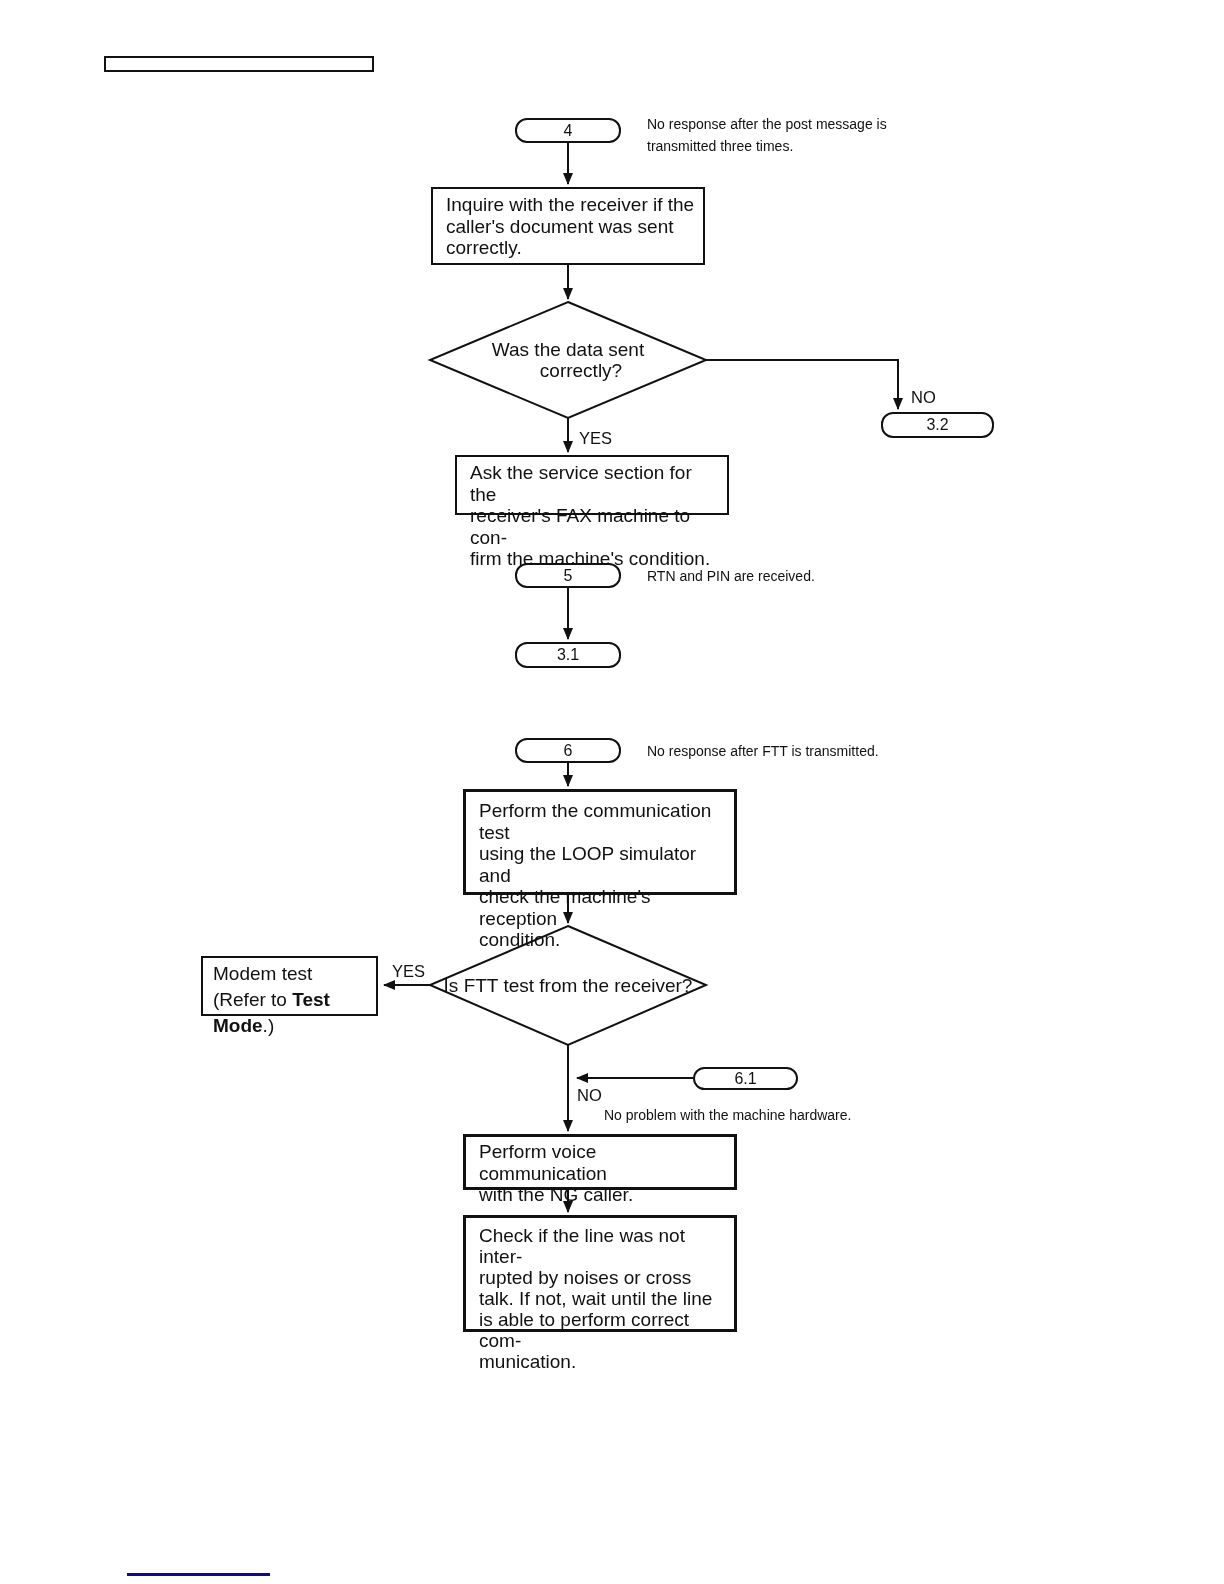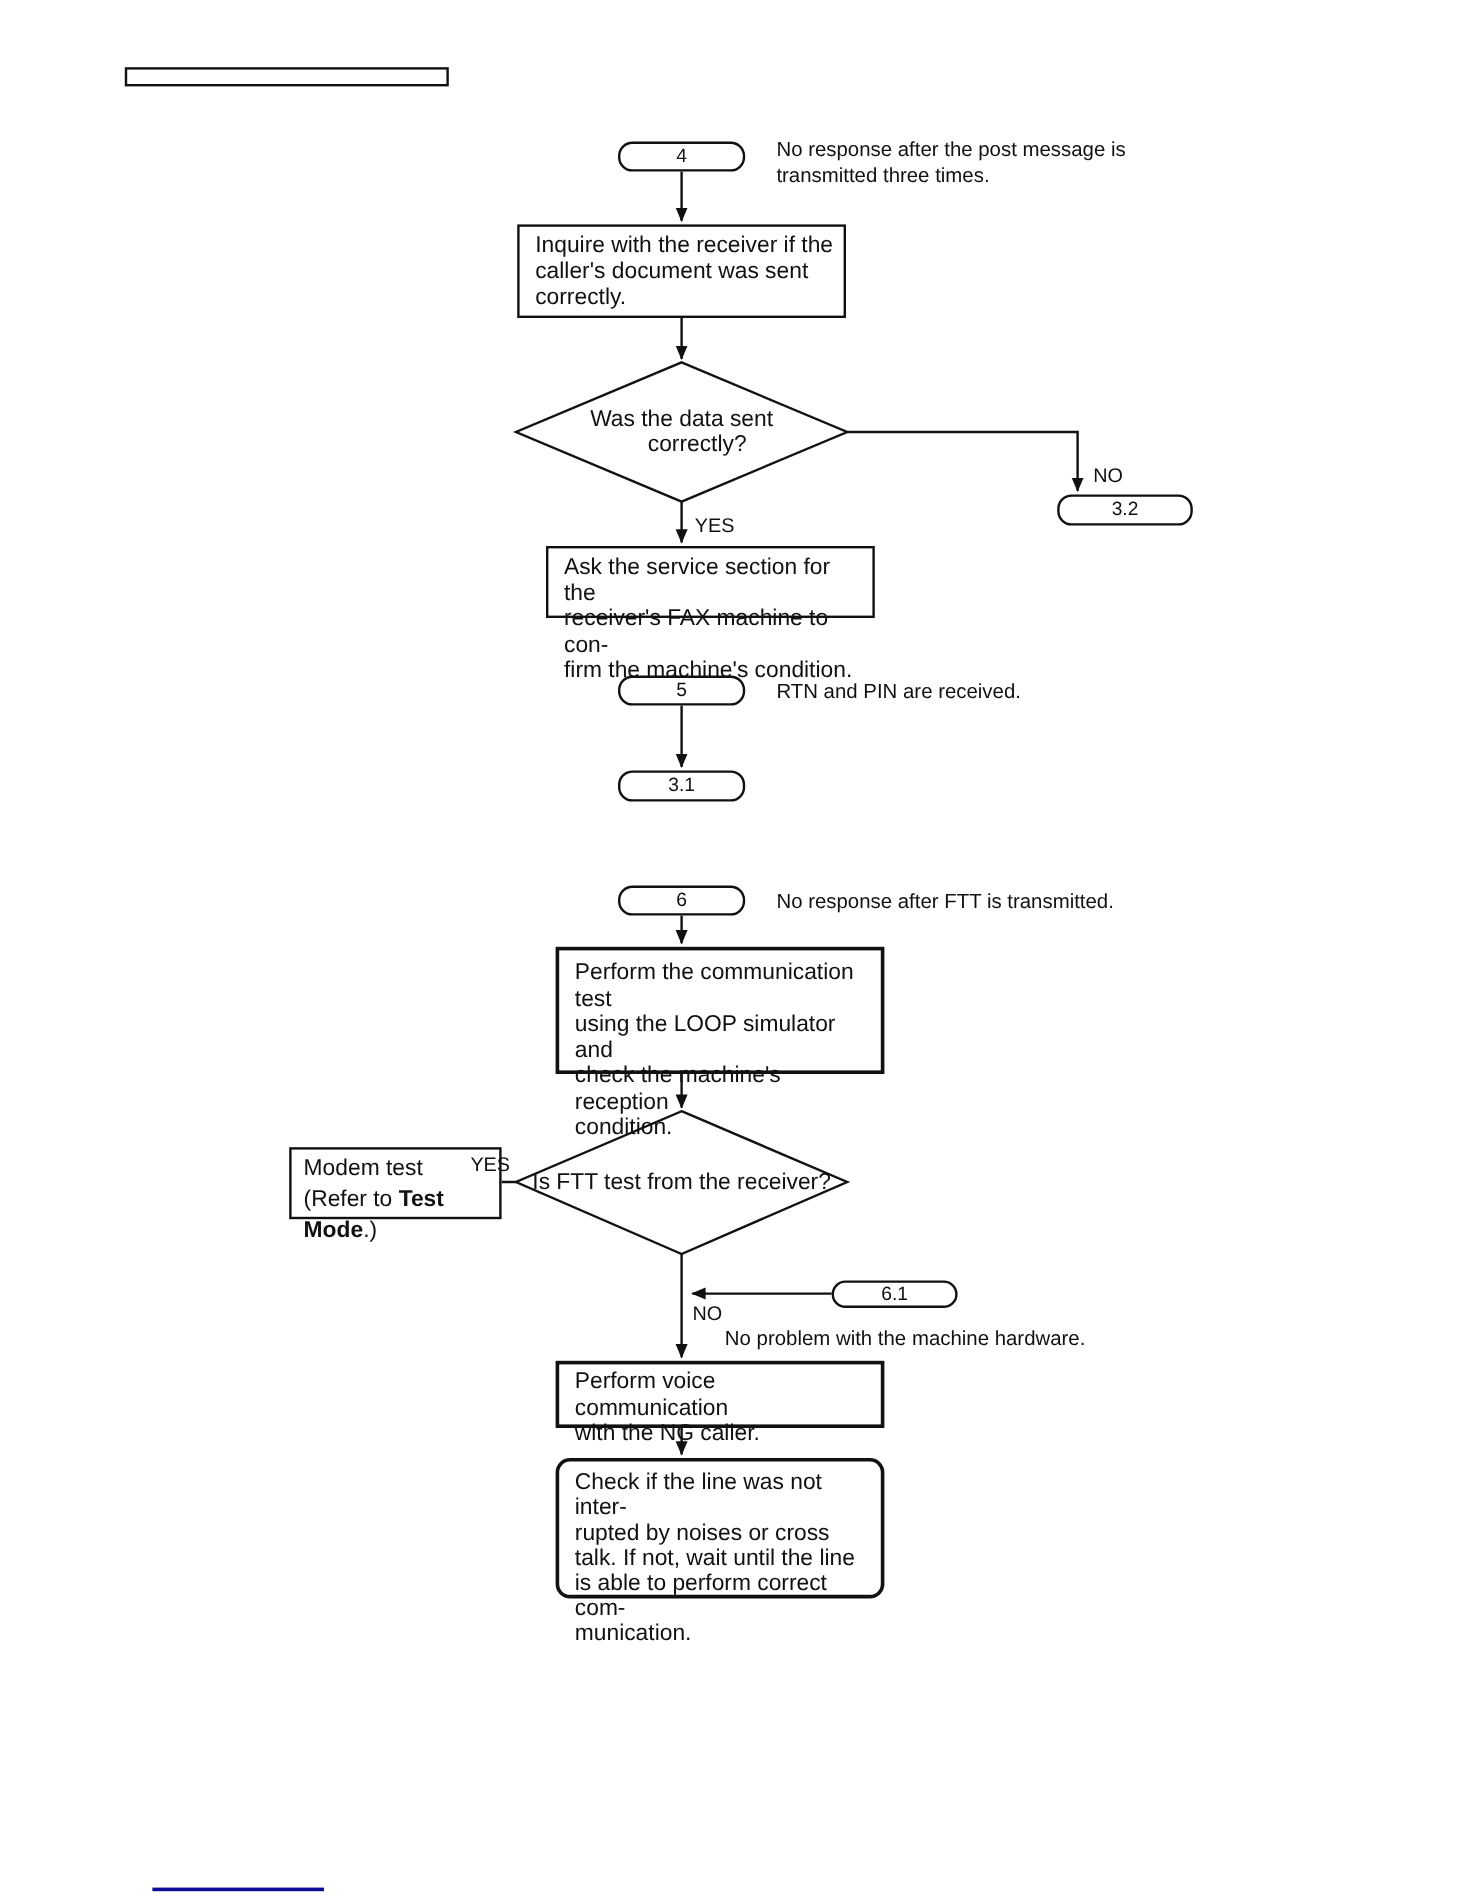--- a/index.html
+++ b/index.html
@@ -16,21 +16,21 @@
   .pbox{border:2px solid #111;background:#fff;font-size:19px;line-height:21.5px;
         padding:5px 8px 4px 13px;box-sizing:border-box;}
   .pbox.thick{border-width:3px;margin-left:32px;}
 
   
   .rnode{border:2px solid #111;border-radius:12px;background:#fff;
          font-size:16px;text-align:center;box-sizing:border-box;
          display:flex;align-items:center;justify-content:center;}
 
   
-  .note{font-size:17px;line-height:21.5px;white-space:nowrap;}
+  .note{font-size:14px;line-height:21.5px;white-space:nowrap;}
 
   
   .lbl{font-size:16.5px;white-space:nowrap;}
 
   
   .dtext{text-align:center;font-size:19px;line-height:21px;}
 
   svg{position:absolute;left:0;top:0;}
   .link-bar{left:127px;top:1573px;width:143px;height:3px;}
 </style>
@@ -100,38 +100,38 @@
   <div class="abs rnode" style="left:515px;top:738px;width:106px;height:25px;">6</div>
   <div class="abs note" style="left:647px;top:741px;">No response after FTT is transmitted.</div>
 
   <div class="abs pbox thick" style="left:431px;top:789px;width:274px;height:106px;padding-top:8px;">
     <div>Perform the communication test</div>
     <div>using the LOOP simulator and</div>
     <div>check the machine's reception</div>
     <div>condition.</div>
   </div>
 
-  <div class="abs pbox" style="left:201px;top:956px;width:177px;height:60px;line-height:26px;padding:3px 6px 3px 10px;margin-left:40px;">
+  <div class="abs pbox" style="left:201px;top:956px;width:177px;height:60px;line-height:26px;padding:3px 6px 3px 10px;">
     <div>Modem test</div>
     <div><span>(Refer to </span><b>Test Mode</b><span>.)</span></div>
   </div>
 
   <div class="abs dtext" style="left:430px;top:975px;width:276px;">Is FTT test from the receiver?</div>
   <div class="abs lbl" style="left:392px;top:962px;">YES</div>
   <div class="abs lbl" style="left:577px;top:1086px;">NO</div>
 
   <div class="abs rnode" style="left:693px;top:1067px;width:105px;height:23px;">6.1</div>
   <div class="abs note" style="left:604px;top:1105px;">No problem with the machine hardware.</div>
 
   <div class="abs pbox thick" style="left:431px;top:1134px;width:274px;height:56px;padding-top:4px;">
     <div>Perform voice communication</div>
     <div>with the NG caller.</div>
   </div>
 
-  <div class="abs pbox thick" style="left:431px;top:1215px;width:274px;height:117px;line-height:21px;padding-top:7px;border-radius:12px;">
+  <div class="abs pbox thick" style="left:431px;top:1215px;width:274px;height:117px;line-height:21px;padding-top:7px;">
     <div>Check if the line was not inter-</div>
     <div>rupted by noises or cross</div>
     <div>talk. If not, wait until the line</div>
     <div>is able to perform correct com-</div>
     <div>munication.</div>
   </div>
 
   <div class="abs link-bar" style="background: rgb(11, 11, 148);"></div>
 
 </div>

